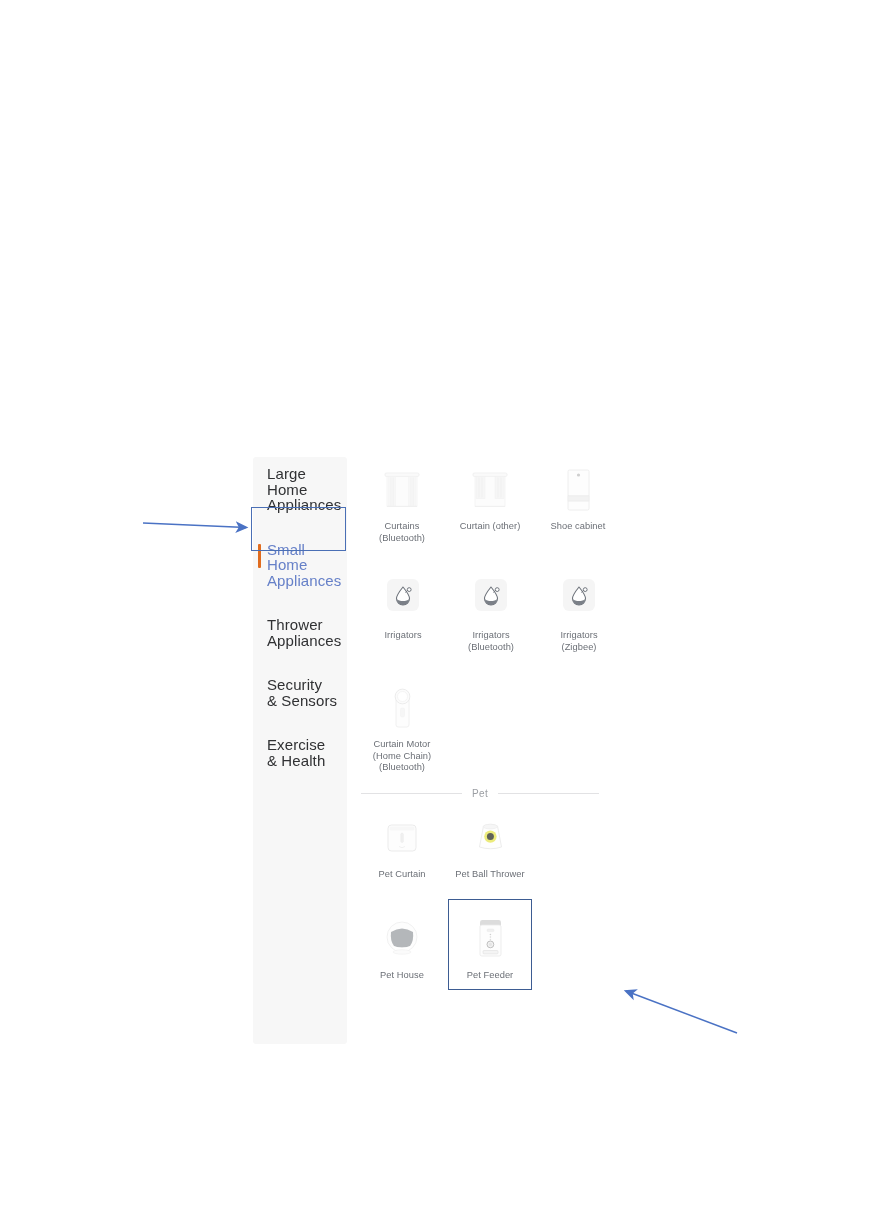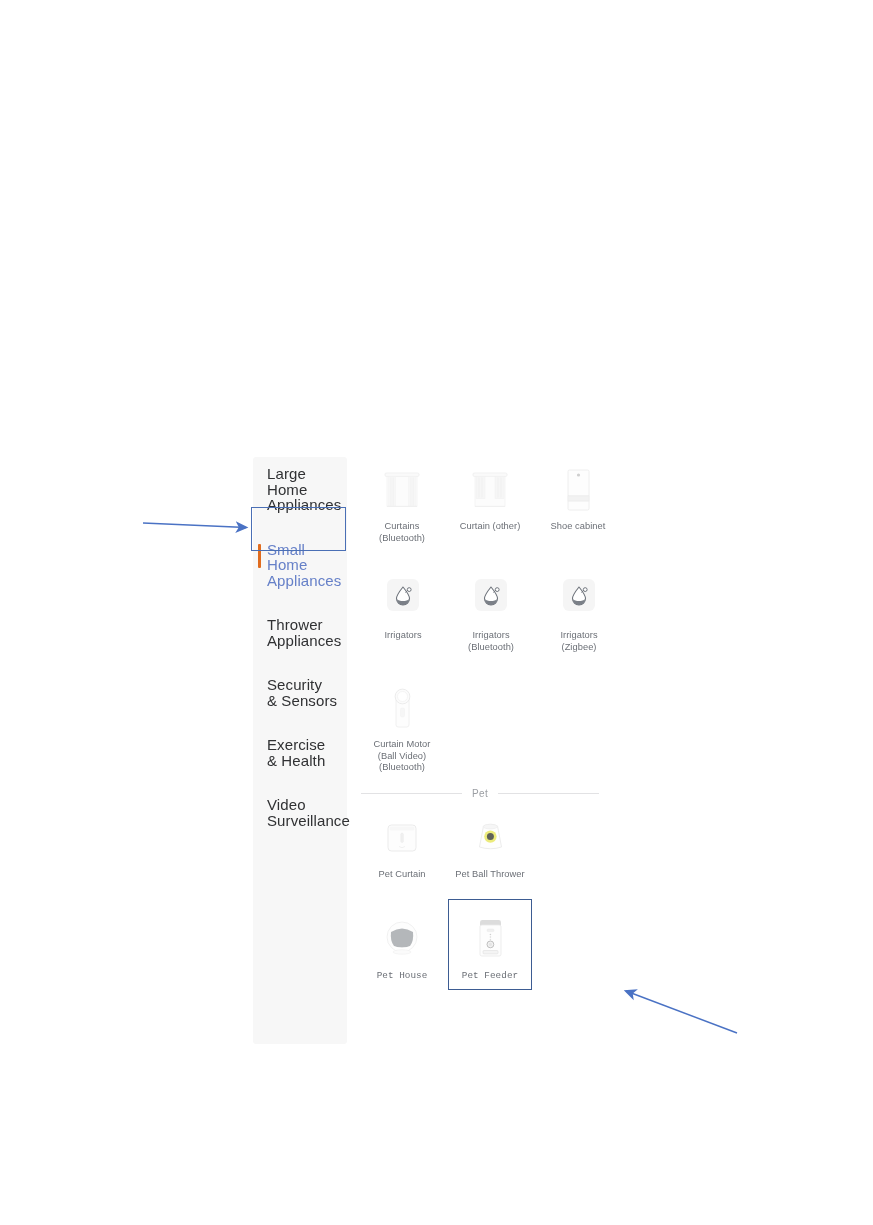--- a/index.html
+++ b/index.html
@@ -189,24 +189,20 @@
     <div class="side-item spaced">
       <span class="side-label">Security</span>
       <span class="side-label">&amp; Sensors</span>
     </div>
 
     <div class="side-item spaced">
       <span class="side-label">Exercise</span>
       <span class="side-label">&amp; Health</span>
     </div>
 
-    <div class="side-item spaced">
-      <span class="side-label">Video</span>
-      <span class="side-label">Surveillance</span>
-    </div>
 
 
     <div id="sidebar-callout-box"></div>
   </nav>
 
   <section id="grid-area">
 
     <div class="dev-row">
 
       <div class="dev-cell">
@@ -322,21 +318,21 @@
         <div class="dev-icon">
           <svg class="icon-art" width="56" height="52" viewBox="0 0 56 52">
             <rect x="22" y="10" width="13" height="34" rx="2.2" fill="#fdfdfd" stroke="#ececec" stroke-width="0.8"></rect>
             <circle cx="28.5" cy="13.5" r="7.4" fill="#fbfbfb" stroke="#eaeaea" stroke-width="0.9"></circle>
             <circle cx="28.5" cy="13.5" r="5" fill="#ffffff" stroke="#f0f0f0" stroke-width="0.7"></circle>
             <rect x="26.5" y="25" width="4" height="9" rx="1.4" fill="#f6f6f6" stroke="#f0f0f0" stroke-width="0.5"></rect>
           </svg>
         </div>
         <div class="dev-label">
           <span>Curtain Motor</span>
-          <span class="sub">(Ball Video)</span>
+          <span class="sub">(Home Chain)</span>
           <span class="sub">(Bluetooth)</span>
         </div>
       </div>
     </div>
 
     <div class="section-divider">
       <span class="line"></span>
       <span class="sec-title">Pet</span>
       <span class="line"></span>
     </div>
@@ -366,21 +362,21 @@
             <circle cx="28.4" cy="23.6" r="6.2" fill="#eceb7c"></circle>
             <circle cx="28.4" cy="23.6" r="3.5" fill="#5f6159"></circle>
           </svg>
         </div>
         <div class="dev-label">
           <span>Pet Ball Thrower</span>
         </div>
       </div>
     </div>
 
-    <div class="dev-row" style="margin-top:26px; position:relative;font-family:Liberation Mono, monospace;">
+    <div class="dev-row" style="margin-top:26px; position:relative;">
 
       <div class="dev-cell">
         <div class="dev-icon">
           <svg class="icon-art" width="56" height="52" viewBox="0 0 56 52">
             <circle cx="28" cy="23" r="15" fill="#fdfdfd" stroke="#ededed" stroke-width="0.8"></circle>
             <path d="M17 18 q11 -7 22 0 q1 9 -3 14 q-8 3 -16 0 q-4 -5 -3 -14 Z" fill="#b4b7ba"></path>
             <path d="M18 32 q10 3.5 20 0 q-2 5.5 -10 5.5 q-8 0 -10 -5.5 Z" fill="#ffffff"></path>
             <ellipse cx="28" cy="38" rx="9" ry="2.2" fill="#fbfbfb" stroke="#efefef" stroke-width="0.6"></ellipse>
           </svg>
         </div>

